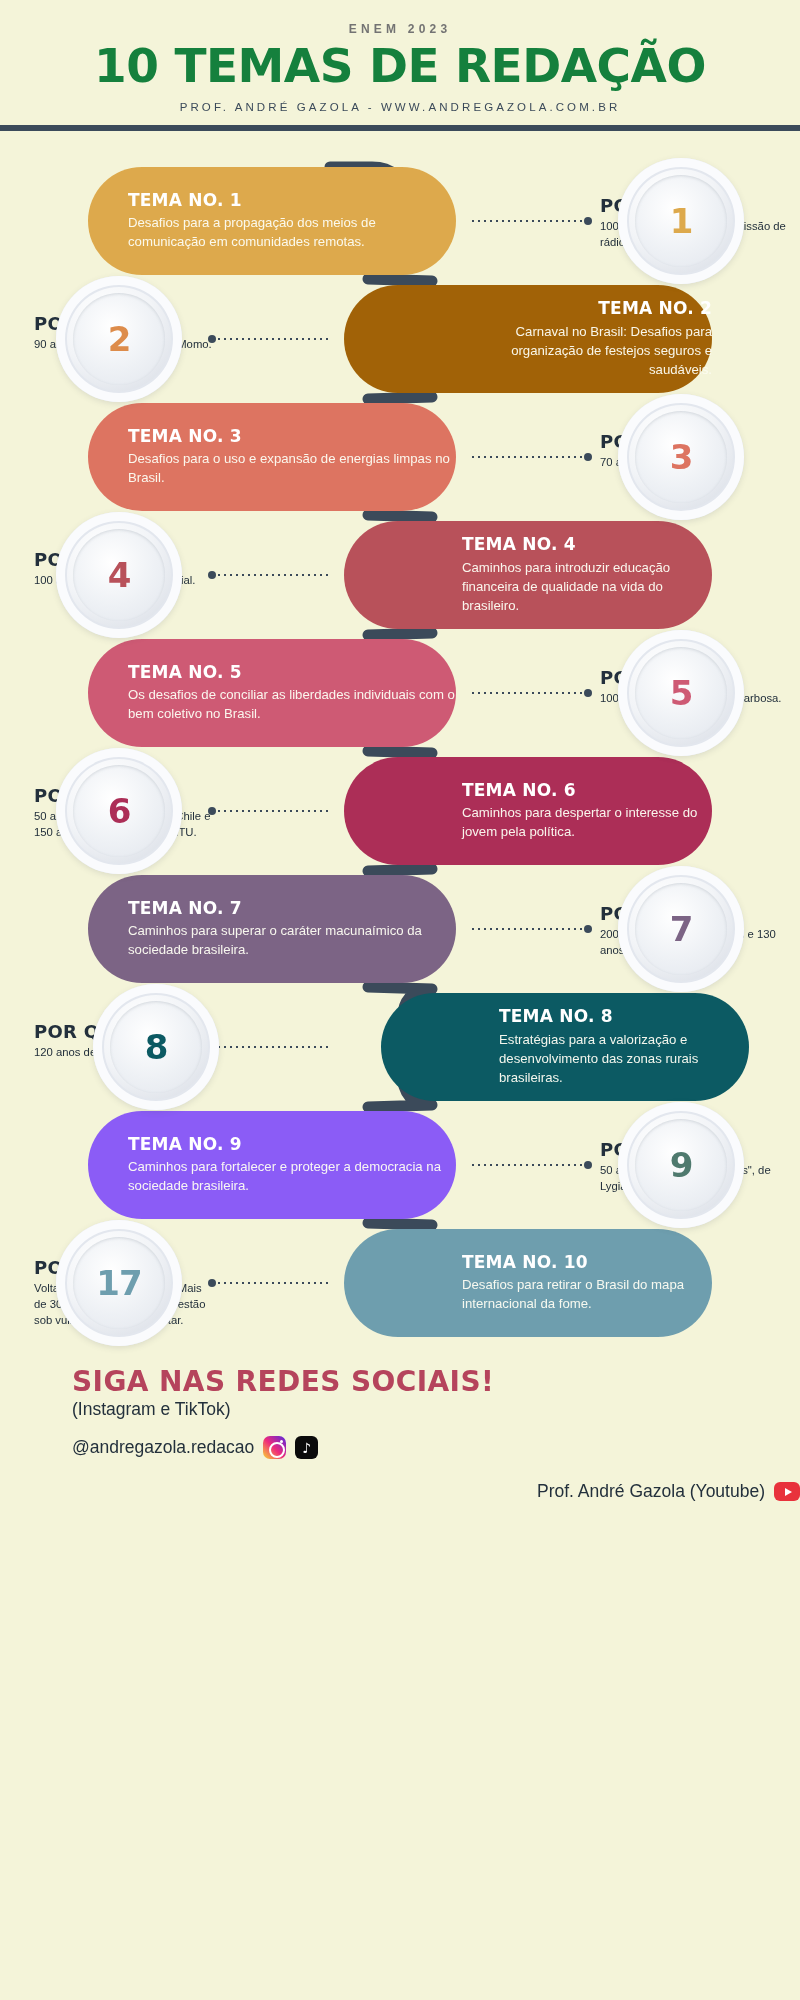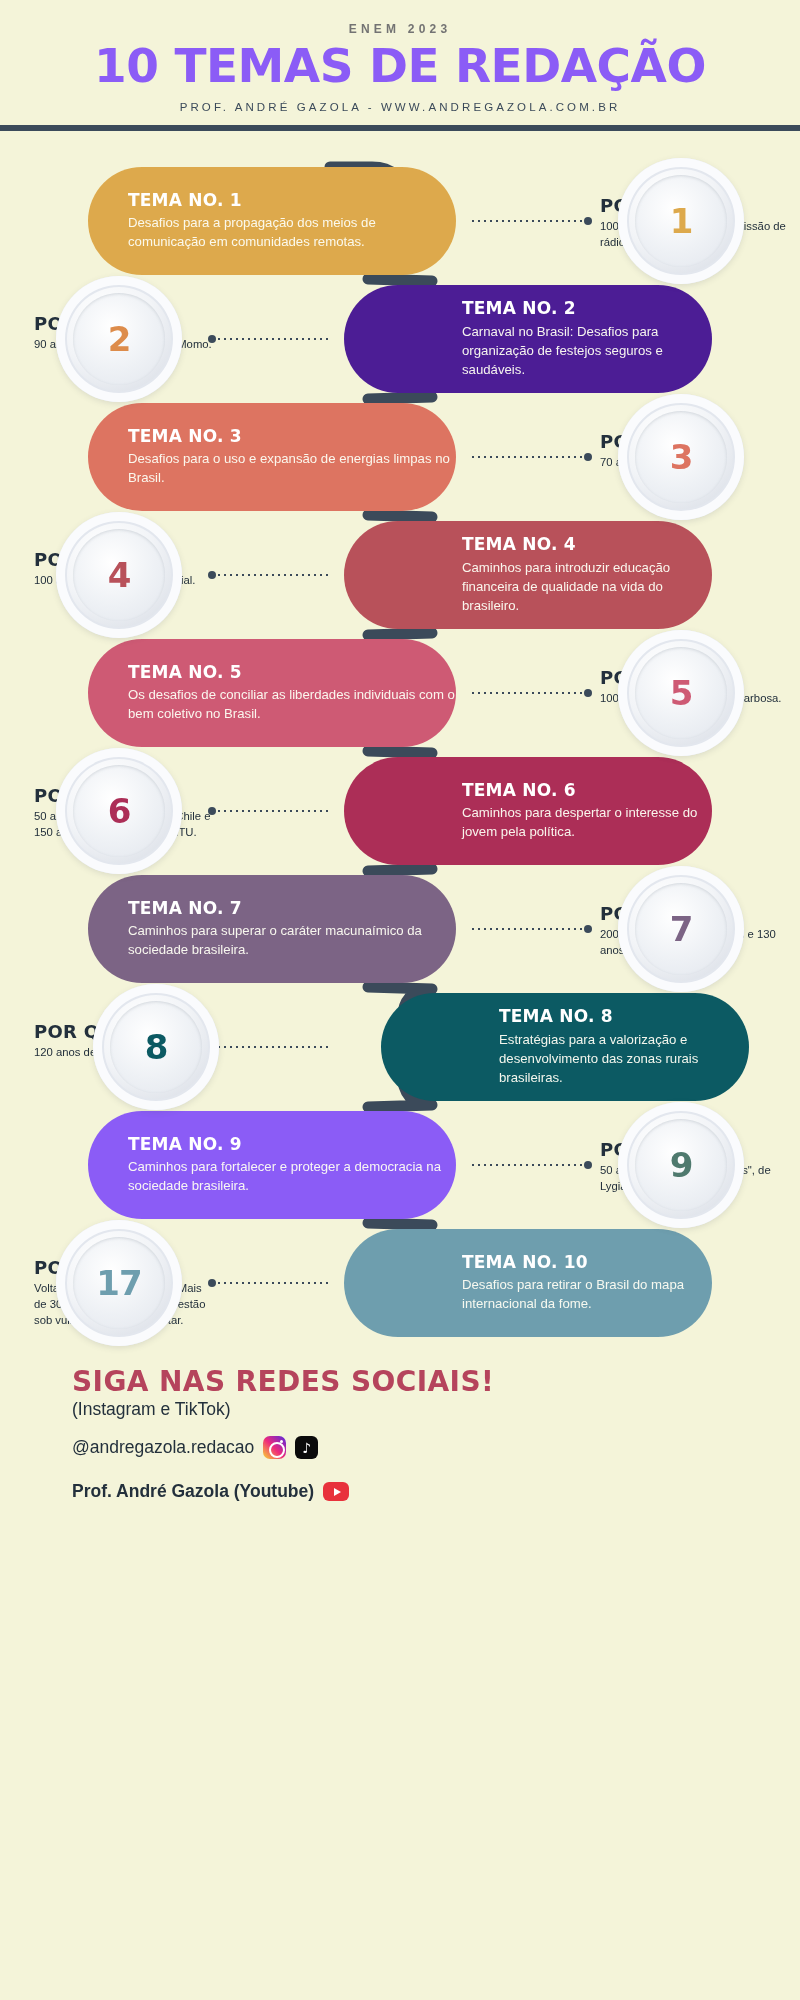--- a/index.html
+++ b/index.html
@@ -9,21 +9,21 @@
     font-family:"Liberation Sans", sans-serif;
     background:#F4F4D9; overflow:hidden;
   }
 
   
   .header { width:800px; padding-top:22px; text-align:center; position:relative; }
   .kicker {
     font-size:12px; letter-spacing:4.2px; color:#737373; font-weight:600;
   }
   .main-title {
-    font-size:47px; font-weight:800; color:#8b5cf6;
+    font-size:47px; font-weight:800; color:#15803d;
     letter-spacing:-0.5px; line-height:1.1; margin-top:4px;
     font-family:"DejaVu Sans", sans-serif;
   }
   .sub-title {
     font-size:11.5px; letter-spacing:3.1px; color:#3B4A5A; margin-top:9px; font-weight:500;
   }
   .header-rule { width:800px; height:6px; background:#3B4A5A; margin-top:12px; }
 
   
   .timeline { position:relative; width:732px; height:1200px; }
@@ -90,21 +90,21 @@
   .footer { position:absolute; left:0; top:1365px; width:800px; padding-left:72px; }
   .footer-head {
     font-size:28px; font-weight:800; color:#B5445C; letter-spacing:.4px;
     font-family:"DejaVu Sans", sans-serif;
   }
   .footer-line {
     display:flex; align-items:center; gap:9px; margin-top:16px;
     font-size:17.5px; color:#23303C;
   }
   .footer-line.sub { margin-top:1px; }
-  .footer-line.last { margin-top:22px; font-weight:700; }
+  .footer-line.last { margin-top:22px; font-weight:400;justify-content:flex-end; }
 
   .ig-icon {
     width:23px; height:23px; border-radius:7px; position:relative; flex:0 0 23px;
     background:linear-gradient(45deg,#F9CE34 3%,#EE2A7B 48%,#6228D7 96%);
   }
   .ig-icon::before {
     content:""; position:absolute; left:5.5px; top:5.5px; width:12px; height:12px;
     border:2px solid #fff; border-radius:50%;
   }
   .ig-icon::after {
@@ -153,21 +153,21 @@
     </div>
     <div class="why right" style="top: 64px;">
       <div class="why-title">POR QUÊ?</div>
       <div class="why-desc">100 anos da primeira transmissão de rádio no Brasil.</div>
     </div>
     <div class="conn" style="top: 86px; left: 470px; width: 122px;">
       <div class="dots"></div>
       <div class="knob"></div>
     </div>
     <div class="row row-right" style="top: 154px;">
-      <div class="card right" style="background: #4c1d95;">
+      <div class="card right" style="background: #a16207; text-align: right;">
         <div class="card-text">
           <div class="card-title">TEMA NO. 2</div>
           <div class="card-desc">Carnaval no Brasil: Desafios para organização de festejos seguros e saudáveis.</div>
         </div>
       </div>
       <div class="medallion">
         <span class="medallion-num" style="color: rgb(221, 140, 75);">2</span>
       </div>
     </div>
     <div class="why left" style="top: 182px; left: 34px; width: 180px;">

